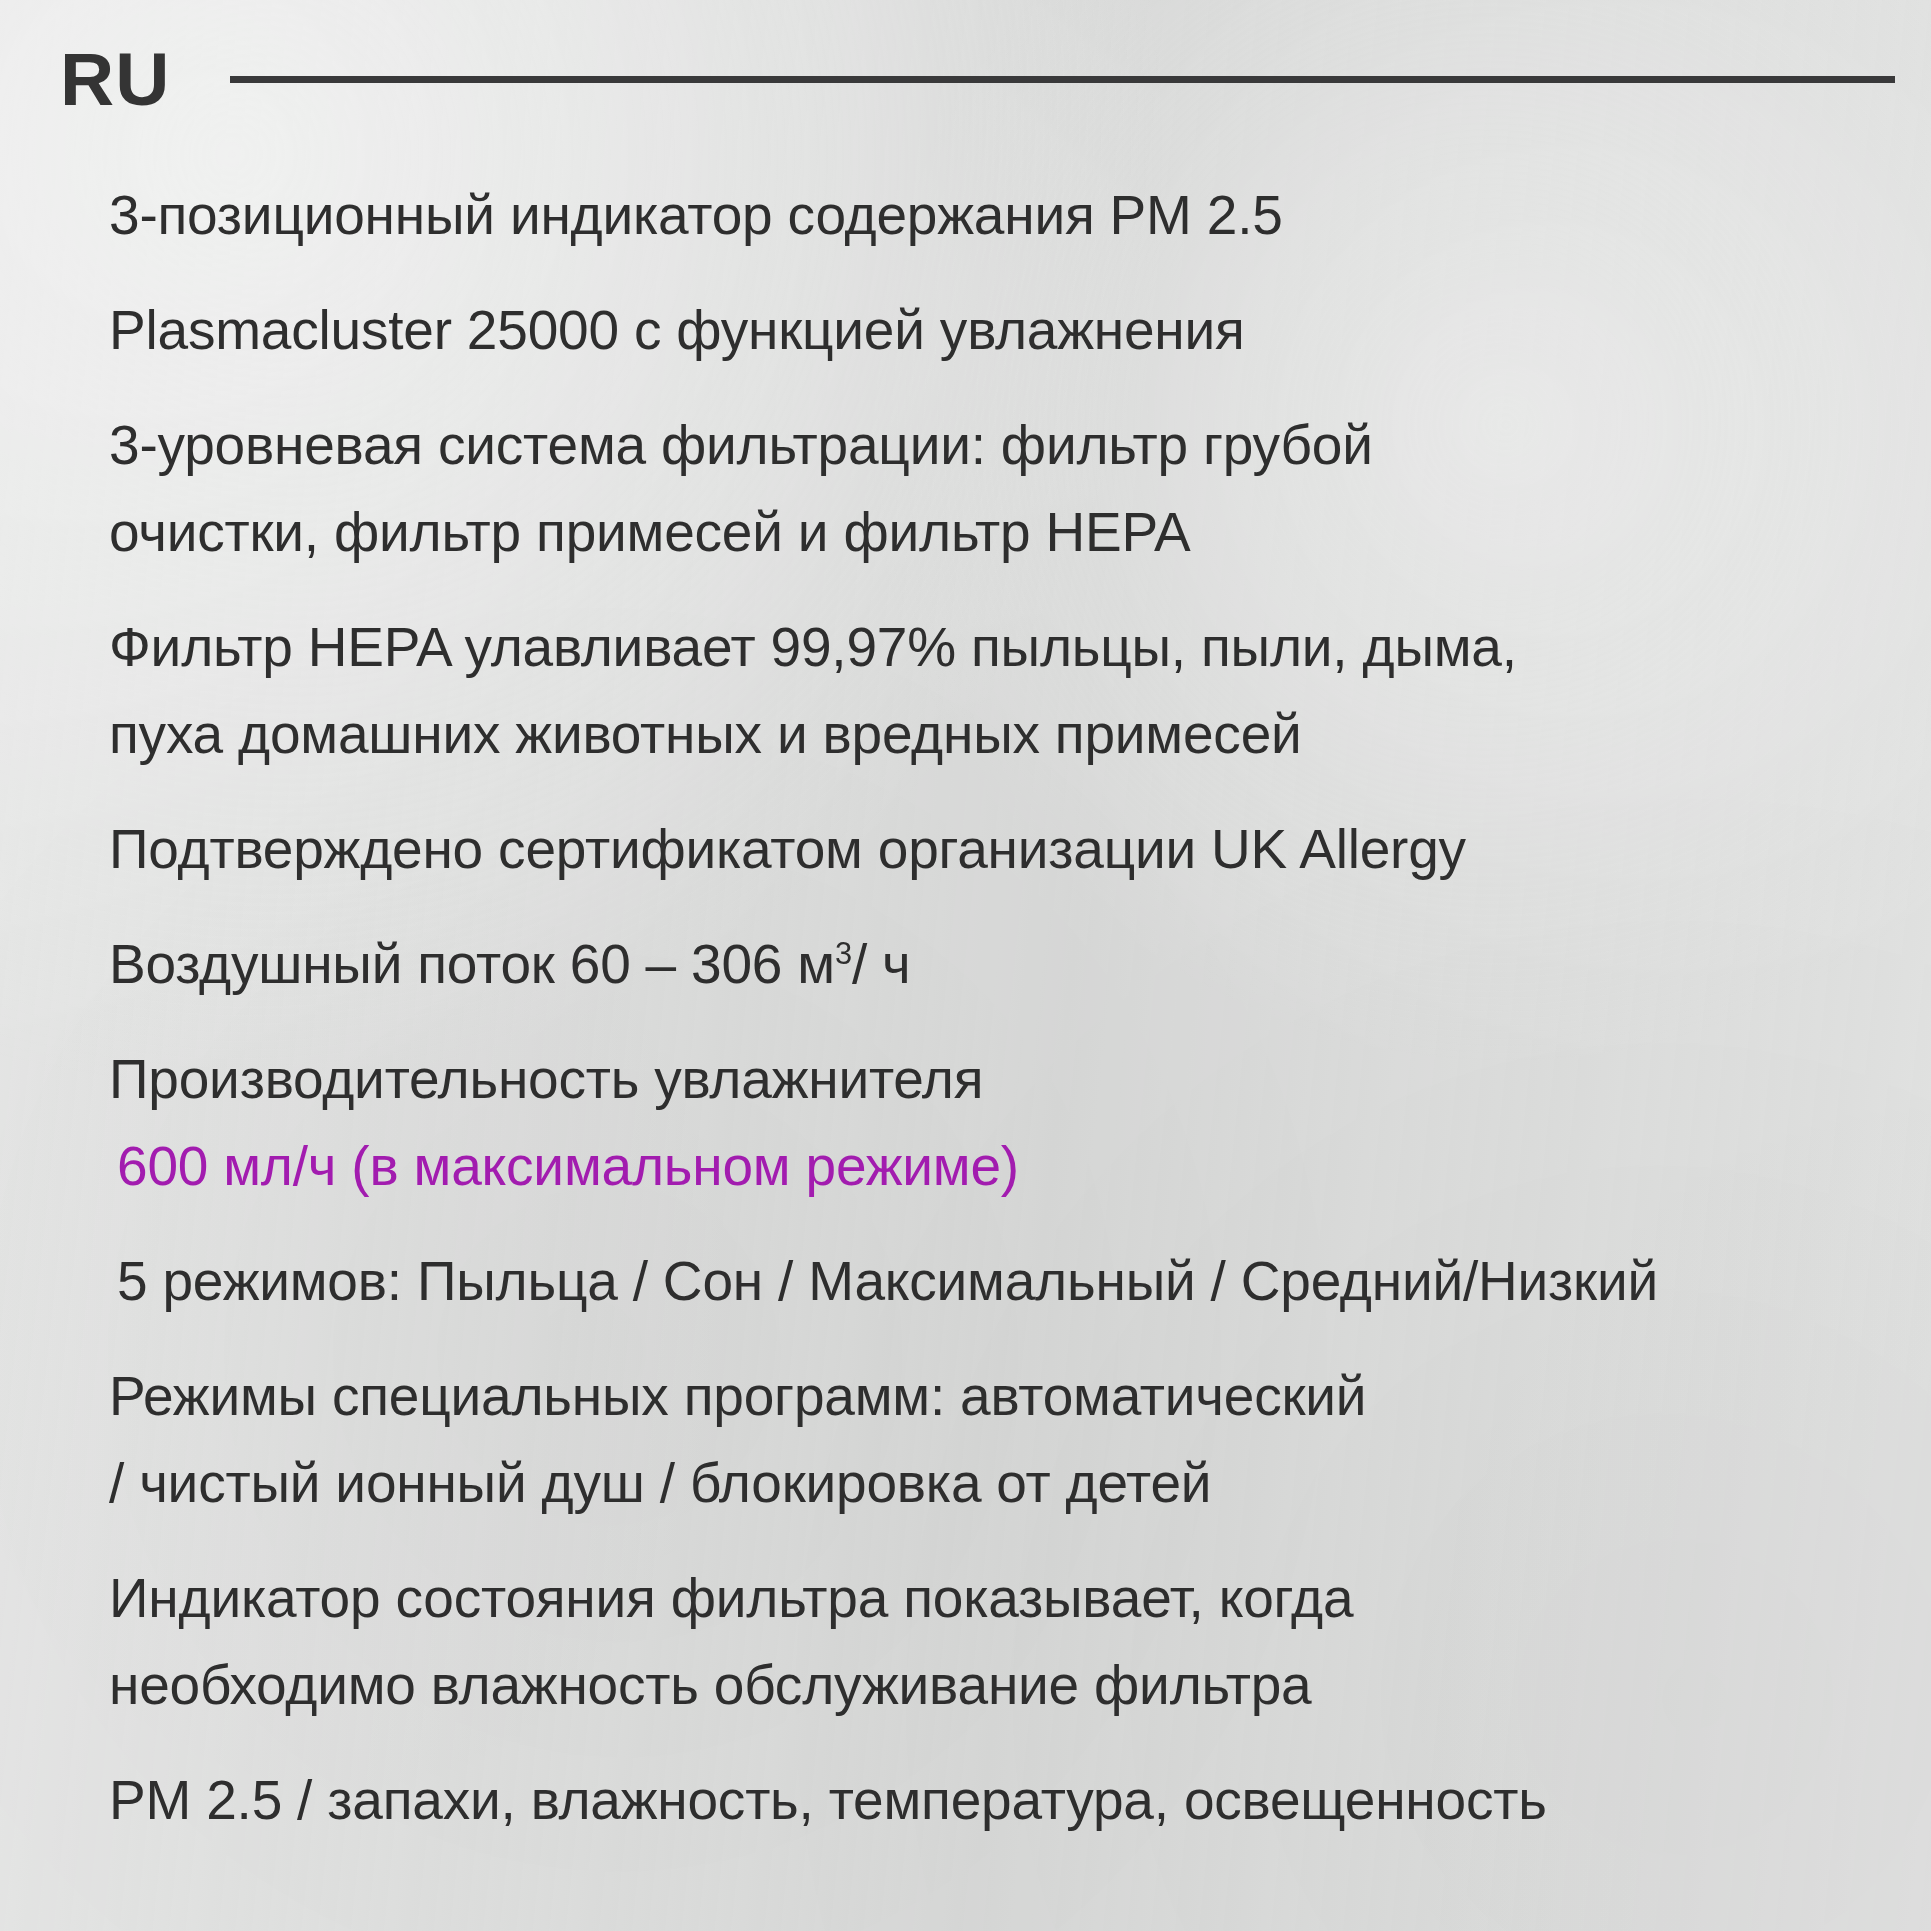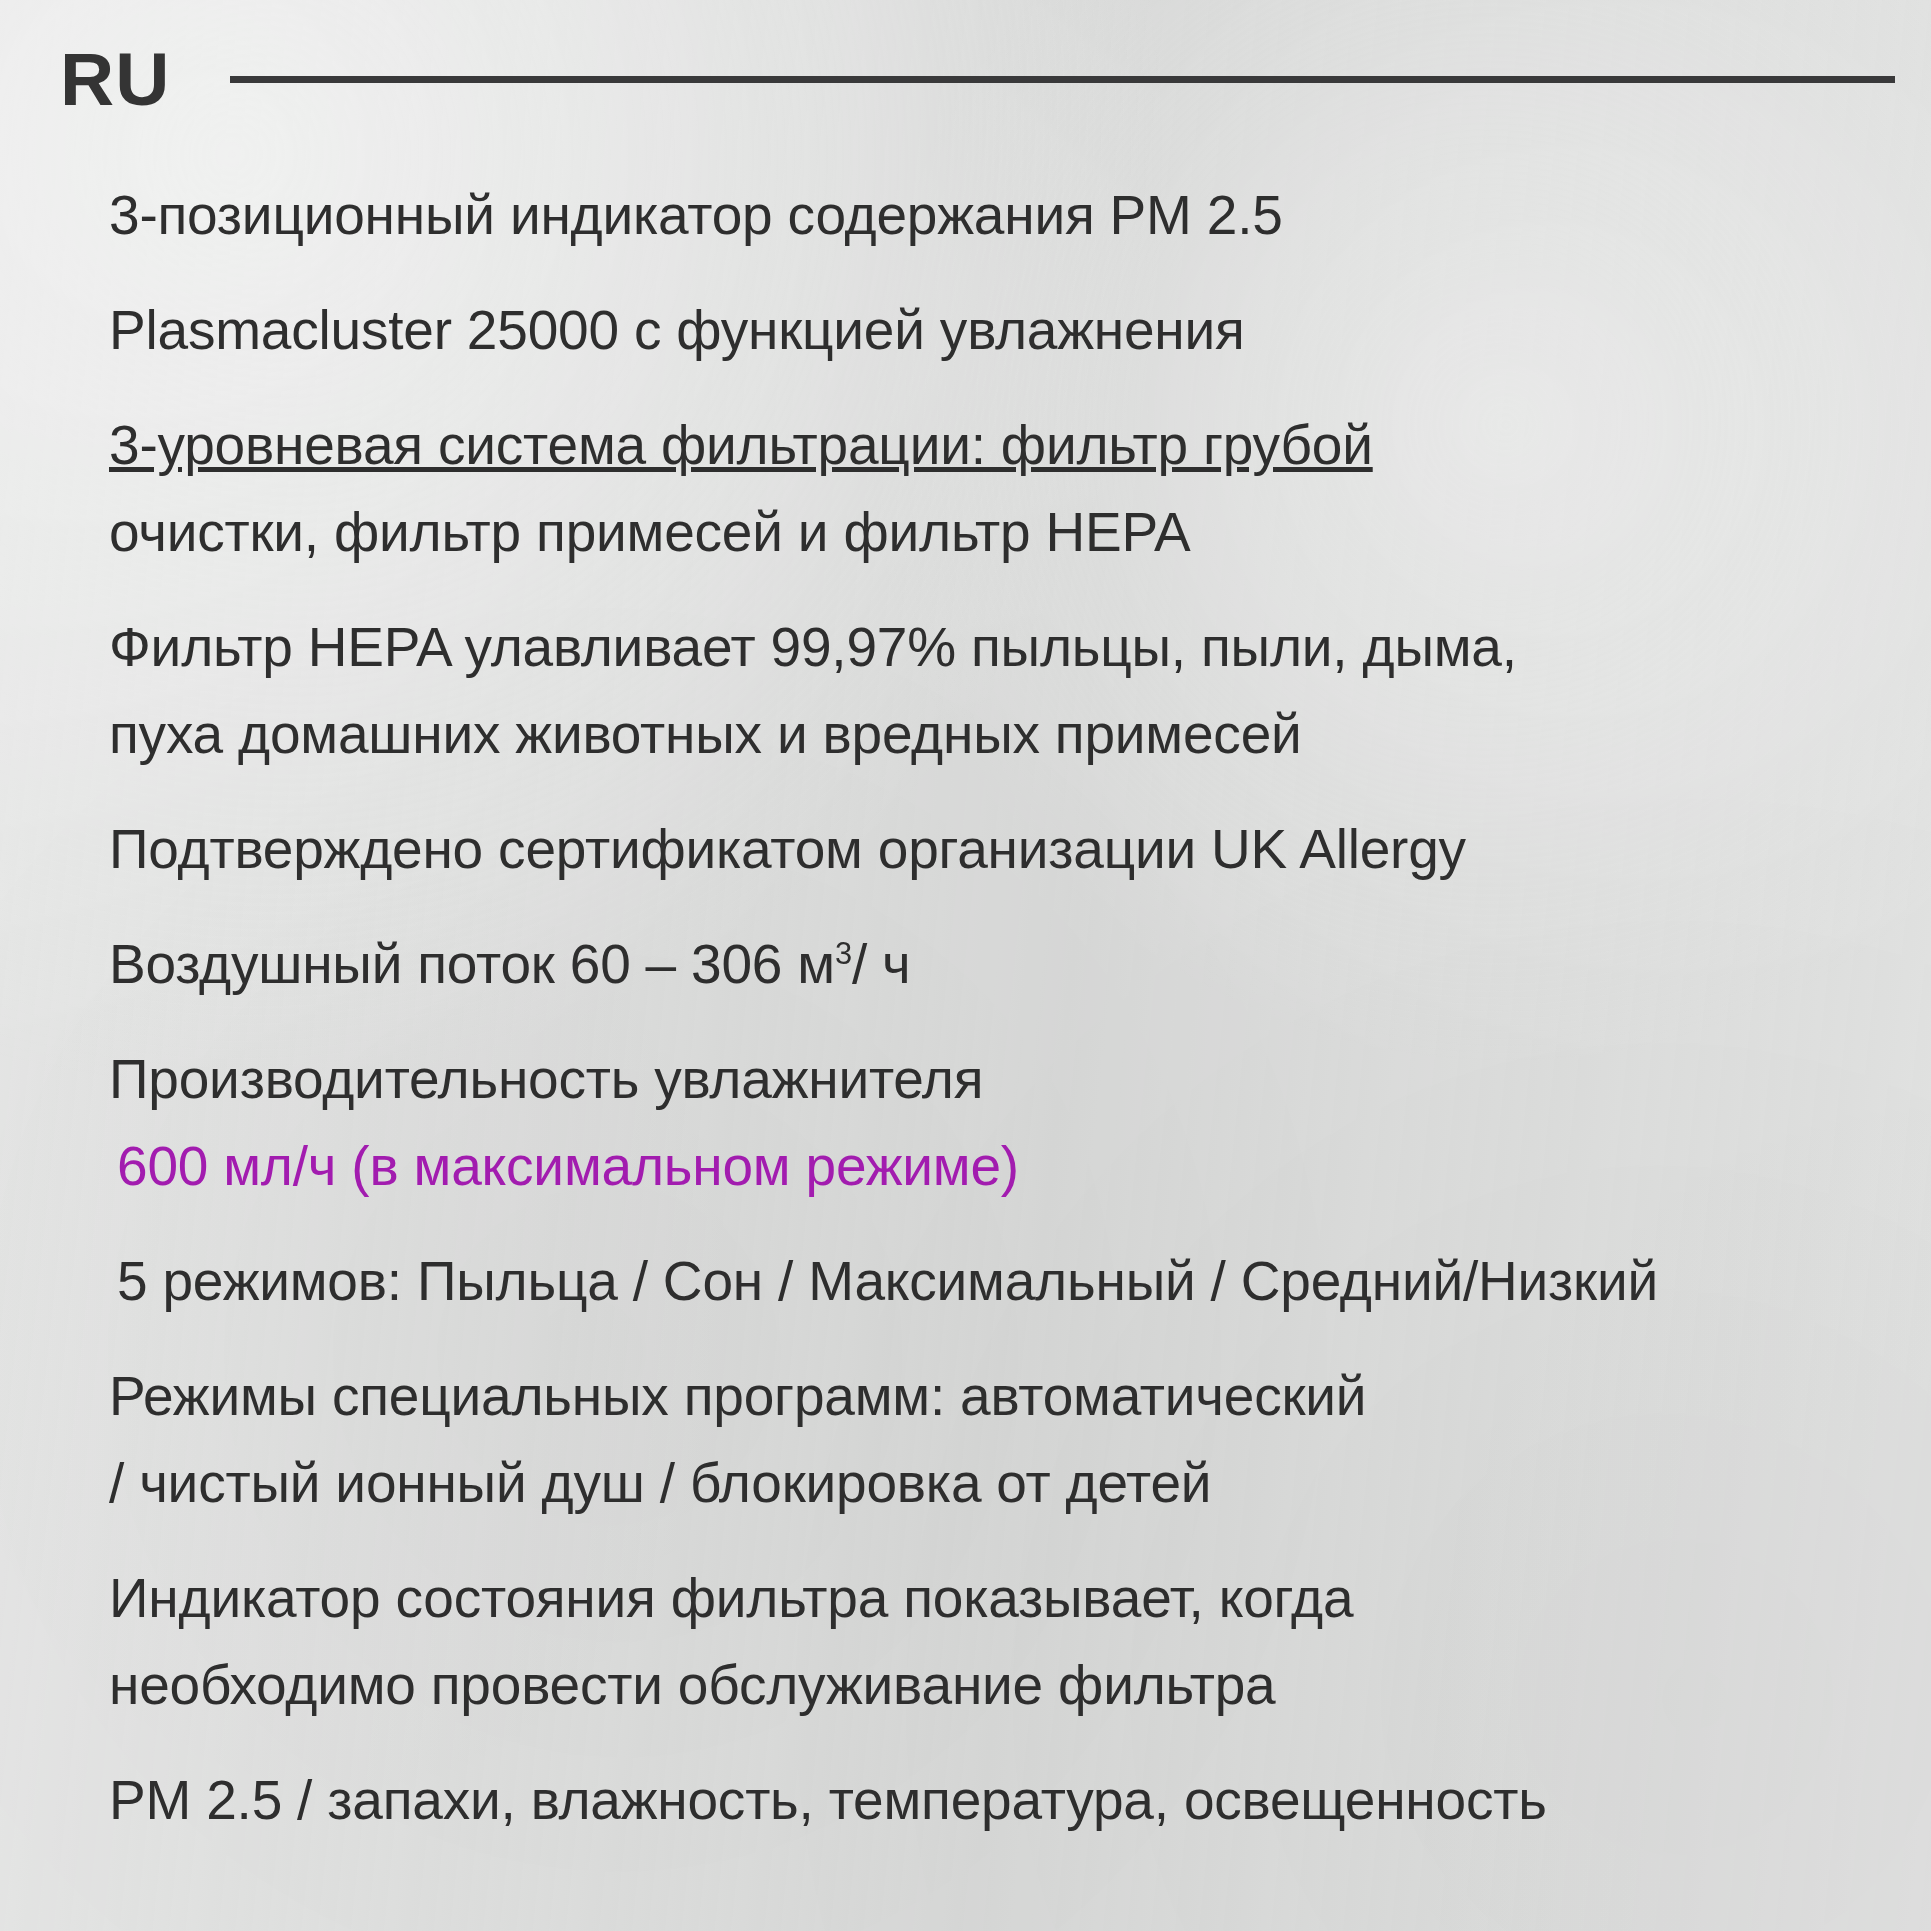--- a/index.html
+++ b/index.html
@@ -97,21 +97,21 @@
 </div>
 
 <div class="spec-list">
     <div class="spec-block">
       <div class="spec-line" style="color: rgb(46, 46, 46);">3-позиционный индикатор содержания PM 2.5</div>
     </div>
     <div class="spec-block">
       <div class="spec-line" style="color: rgb(46, 46, 46);">Plasmacluster 25000 с функцией увлажнения</div>
     </div>
     <div class="spec-block">
-      <div class="spec-line" style="color: rgb(46, 46, 46); text-decoration: underline;">3-уровневая система фильтрации: фильтр грубой</div>
+      <div class="spec-line" style="color: rgb(46, 46, 46);">3-уровневая система фильтрации: фильтр грубой</div>
       <div class="spec-line" style="color: rgb(46, 46, 46);">очистки, фильтр примесей и фильтр HEPA</div>
     </div>
     <div class="spec-block">
       <div class="spec-line" style="color: rgb(46, 46, 46);">Фильтр HEPA улавливает 99,97% пыльцы, пыли, дыма,</div>
       <div class="spec-line" style="color: rgb(46, 46, 46);">пуха домашних животных и вредных примесей</div>
     </div>
     <div class="spec-block">
       <div class="spec-line" style="color: rgb(46, 46, 46);">Подтверждено сертификатом организации UK Allergy</div>
     </div>
     <div class="spec-block">
@@ -123,19 +123,19 @@
     </div>
     <div class="spec-block">
       <div class="spec-line" style="color: rgb(46, 46, 46); margin-left: 8px;">5 режимов: Пыльца / Сон / Максимальный / Средний/Низкий</div>
     </div>
     <div class="spec-block">
       <div class="spec-line" style="color: rgb(46, 46, 46);">Режимы специальных программ: автоматический</div>
       <div class="spec-line" style="color: rgb(46, 46, 46);">/ чистый ионный душ / блокировка от детей</div>
     </div>
     <div class="spec-block">
       <div class="spec-line" style="color: rgb(46, 46, 46);">Индикатор состояния фильтра показывает, когда</div>
-      <div class="spec-line" style="color: rgb(46, 46, 46);">необходимо провести обслуживание фильтра</div>
+      <div class="spec-line" style="color: rgb(46, 46, 46);">необходимо влажность обслуживание фильтра</div>
     </div>
     <div class="spec-block">
       <div class="spec-line" style="color: rgb(46, 46, 46);">PM 2.5 / запахи, влажность, температура, освещенность</div>
     </div>
   </div>
 
 
 </body></html>

